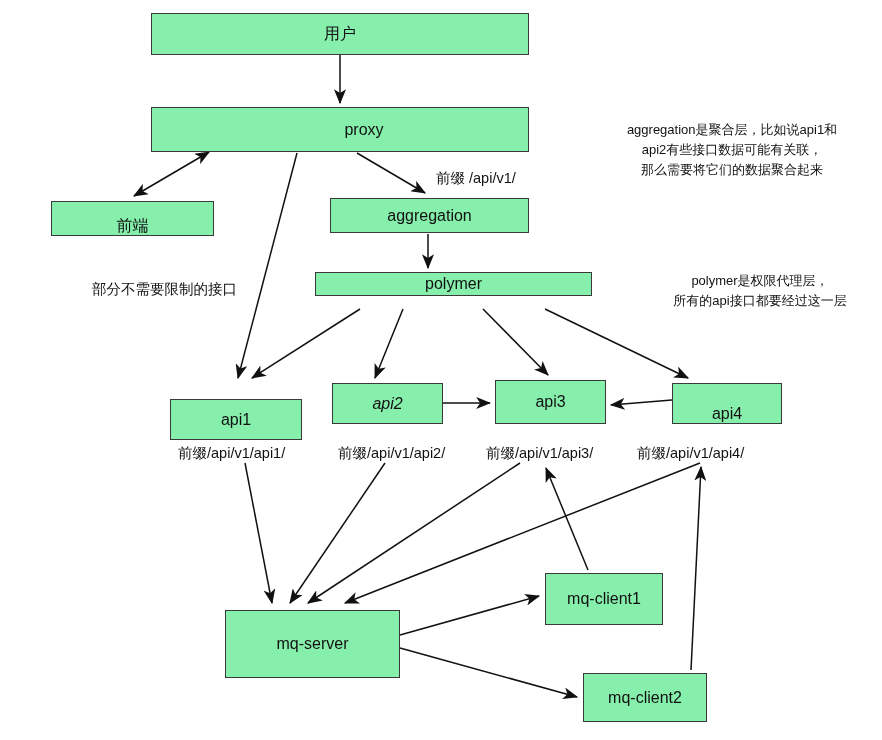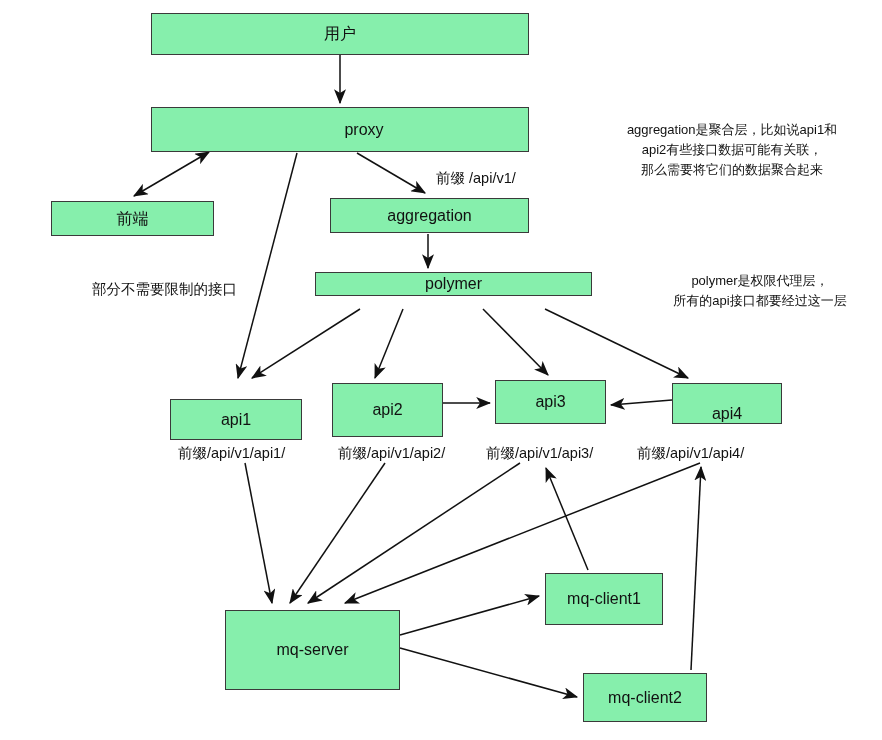--- a/index.html
+++ b/index.html
@@ -96,42 +96,42 @@
       </g>
   </svg>
 
   <div id="node-layer">
       <div class="node" style="left: 151px; top: 13px; width: 378px; height: 42px; border-color: rgb(58, 58, 58);">
         <span>用户</span>
       </div>
       <div class="node" style="left: 151px; top: 107px; width: 378px; height: 45px; border-color: rgb(58, 58, 58); padding-left: 48px;">
         <span>proxy</span>
       </div>
-      <div class="node" style="left: 51px; top: 201px; width: 163px; height: 35px; border-color: rgb(58, 58, 58);">
+      <div class="node" style="left: 51px; top: 201px; width: 163px; height: 35px; border-color: rgb(58, 58, 58); align-items: flex-end;">
         <span>前端</span>
       </div>
       <div class="node" style="left: 330px; top: 198px; width: 199px; height: 35px; border-color: rgb(58, 58, 58);">
         <span>aggregation</span>
       </div>
       <div class="node" style="left: 315px; top: 272px; width: 277px; height: 24px; border-color: rgb(58, 58, 58);">
         <span>polymer</span>
       </div>
       <div class="node" style="left: 170px; top: 383px; width: 132px; height: 41px; border-color: rgb(58, 58, 58); margin-top: 16px;">
         <span>api1</span>
       </div>
-      <div class="node" style="left: 332px; top: 383px; width: 111px; height: 54px; border-color: rgb(58, 58, 58);">
+      <div class="node" style="left: 332px; top: 383px; width: 111px; height: 41px; border-color: rgb(58, 58, 58); font-style: italic;">
         <span>api2</span>
       </div>
       <div class="node" style="left: 495px; top: 380px; width: 111px; height: 44px; border-color: rgb(58, 58, 58);">
         <span>api3</span>
       </div>
       <div class="node" style="left: 672px; top: 383px; width: 110px; height: 41px; border-color: rgb(58, 58, 58); align-items: flex-end;">
         <span>api4</span>
       </div>
-      <div class="node" style="left: 225px; top: 610px; width: 175px; height: 80px; border-color: rgb(58, 58, 58);">
+      <div class="node" style="left: 225px; top: 610px; width: 175px; height: 68px; border-color: rgb(58, 58, 58);">
         <span>mq-server</span>
       </div>
       <div class="node" style="left: 545px; top: 573px; width: 118px; height: 52px; border-color: rgb(58, 58, 58);">
         <span>mq-client1</span>
       </div>
       <div class="node" style="left: 583px; top: 673px; width: 124px; height: 49px; border-color: rgb(58, 58, 58);">
         <span>mq-client2</span>
       </div>
     </div>
   <div id="label-layer">

